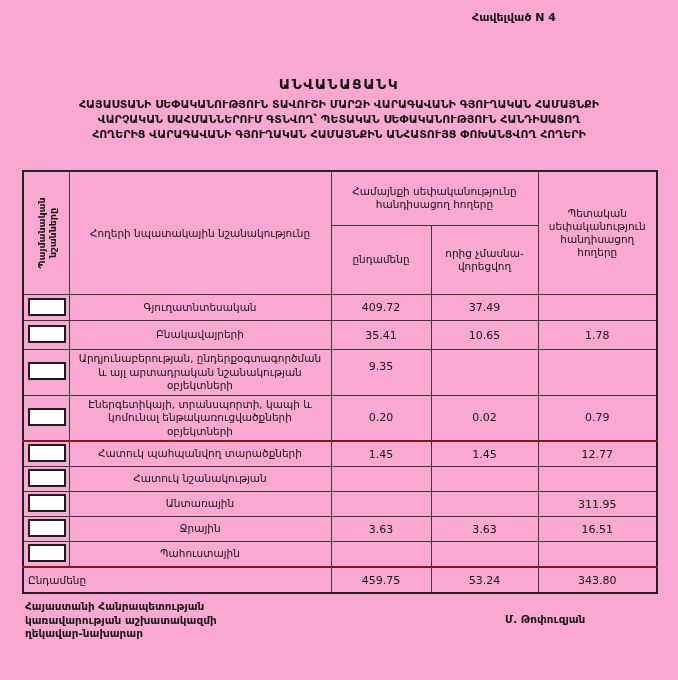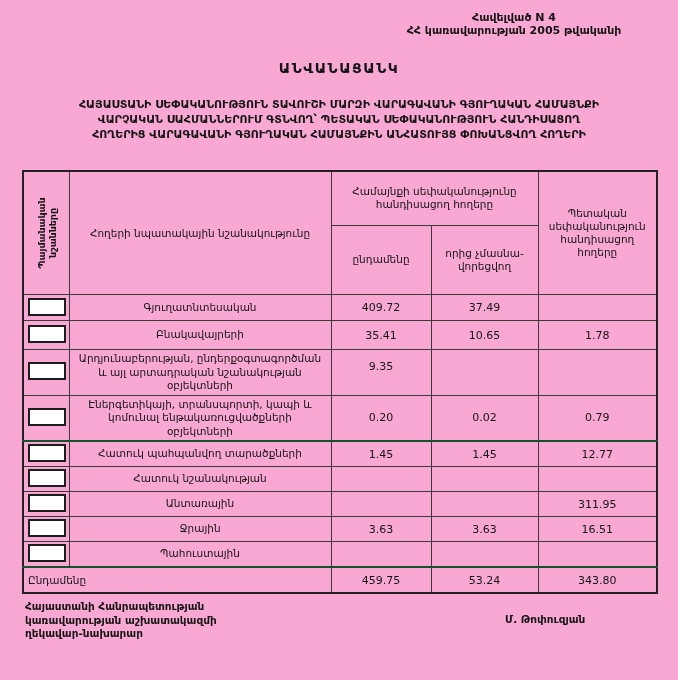--- a/index.html
+++ b/index.html
@@ -21,21 +21,21 @@
     width: 300px;
     text-align: center;
     font-weight: bold;
     font-size: 11px;
     line-height: 13px;
   }
 
   
   .doc-title {
     position: absolute;
-    top: 60px;
+    top: 76px;
     left: 0;
     width: 100%;
     text-align: center;
     font-weight: bold;
     font-size: 14px;
     letter-spacing: 1.5px;
   }
 
   
   .subtitle {
@@ -103,21 +103,21 @@
   tr.h-r2 { height: 29px; }
   tr.h-r3 { height: 45px; }
   tr.h-r4 { height: 42px; }
   tr.h-r5 { height: 25px; }
   tr.h-r6 { height: 23px; }
   tr.h-r7 { height: 22px; }
   tr.h-r8 { height: 23px; }
   tr.h-r9 { height: 25px; }
   tr.h-r10 { height: 26px; }
 
-  tr.thick-top td { border-top: 2px solid #14532d; margin-top: 48px; }
+  tr.thick-top td { border-top: 2px solid #7f1d1d; margin-top: 48px; }
   .total-label { text-align: left; padding-left: 62px; }
 
   
   .footer-left {
     position: absolute;
     left: 25px;
     top: 600px;
     font-size: 10.5px;
     font-weight: bold;
     line-height: 13.5px;
@@ -130,21 +130,20 @@
     font-weight: bold;
   }
 </style>
 </head>
 <body>
 
 <div class="page">
 
   <div class="annex">
     <div>Հավելված N 4</div>
-    <div>ՀՀ կառավարության 2005 թվականի</div>
   </div>
 
   <div class="doc-title">ԱՆՎԱՆԱՑԱՆԿ</div>
 
   <div class="subtitle">
     <div>ՀԱՅԱՍՏԱՆԻ ՍԵՓԱԿԱՆՈՒԹՅՈՒՆ ՏԱՎՈՒՇԻ ՄԱՐԶԻ ՎԱՐԱԳԱՎԱՆԻ ԳՅՈՒՂԱԿԱՆ ՀԱՄԱՅՆՔԻ</div>
     <div>ՎԱՐՉԱԿԱՆ ՍԱՀՄԱՆՆԵՐՈՒՄ ԳՏՆՎՈՂ՝ ՊԵՏԱԿԱՆ ՍԵՓԱԿԱՆՈՒԹՅՈՒՆ ՀԱՆԴԻՍԱՑՈՂ</div>
     <div>ՀՈՂԵՐԻՑ ՎԱՐԱԳԱՎԱՆԻ ԳՅՈՒՂԱԿԱՆ ՀԱՄԱՅՆՔԻՆ ԱՆՀԱՏՈՒՅՑ ՓՈԽԱՆՑՎՈՂ ՀՈՂԵՐԻ</div>
   </div>
 

